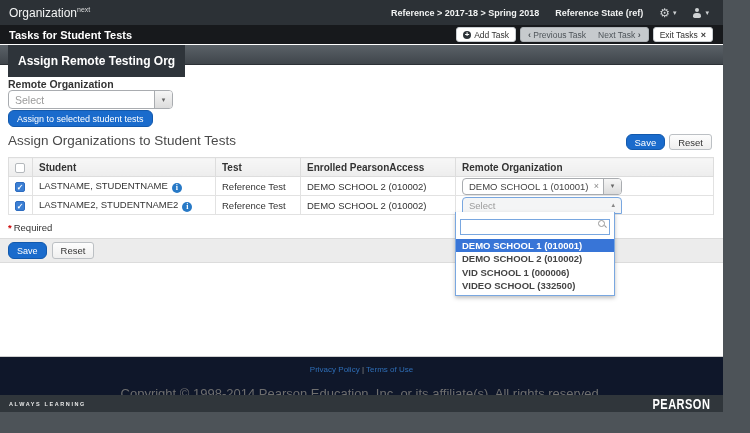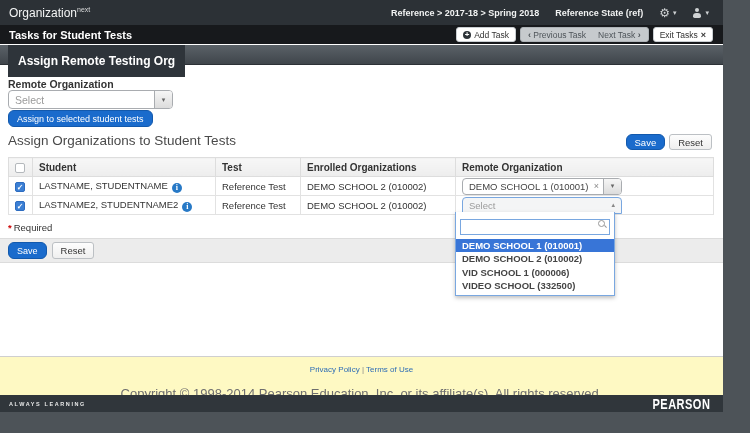--- a/index.html
+++ b/index.html
@@ -159,21 +159,21 @@
   .s2-options { list-style:none; padding-bottom:2px; }
   .s2-options li {
     height:13.5px; line-height:13.5px; font-size:9.5px; color:#444; padding:0 6px;
     white-space:nowrap; overflow:hidden; cursor:pointer; font-weight:bold;
   }
   .s2-options li.hl { background:#3875d7; color:#fff; }
 
   
   .footerband {
     position:absolute; left:0; top:356px; width:723px; height:39px;
-    background:#fef9c3; border-top:1px solid #cfcfcf; text-align:center; padding-top:8px;
+    background:#0f172a; border-top:1px solid #cfcfcf; text-align:center; padding-top:8px;
   }
   .flinks { font-size:8px; color:#888; }
   .flinks a { color:#2e6db5; text-decoration:none; cursor:pointer; }
   .fcopy { font-size:13px; color:#6e6e6e; margin-top:12px; }
   .bottombar {
     position:absolute; left:0; top:395px; width:723px; height:17px;
     background:#30363b; display:flex; align-items:center;gap:21px;
   }
   .always { margin-left:9px; font-size:5.5px; letter-spacing:1.6px; color:#e8e9e9; font-weight:bold; }
   .pearson { margin-left:auto; margin-right:10px; font-size:12px; font-weight:bold; color:#fff; letter-spacing:0.5px; transform:scale(0.92,1.15); }
@@ -242,21 +242,21 @@
         <col class="c1">
         <col class="c2">
         <col class="c3">
         <col class="c4">
       </colgroup>
     <thead>
       <tr>
         <th><span class="cb cb-empty"></span></th>
         <th>Student</th>
         <th>Test</th>
-        <th>Enrolled Organizations</th>
+        <th>Enrolled PearsonAccess</th>
         <th>Remote Organization</th>
       </tr>
     </thead>
     <tbody>
       <tr>
         <td><span class="cb cb-checked">✓</span></td>
         <td><span>LASTNAME, STUDENTNAME</span><span class="info-i">i</span></td>
         <td>Reference Test</td>
         <td>DEMO SCHOOL 2 (010002)</td>
         <td>

